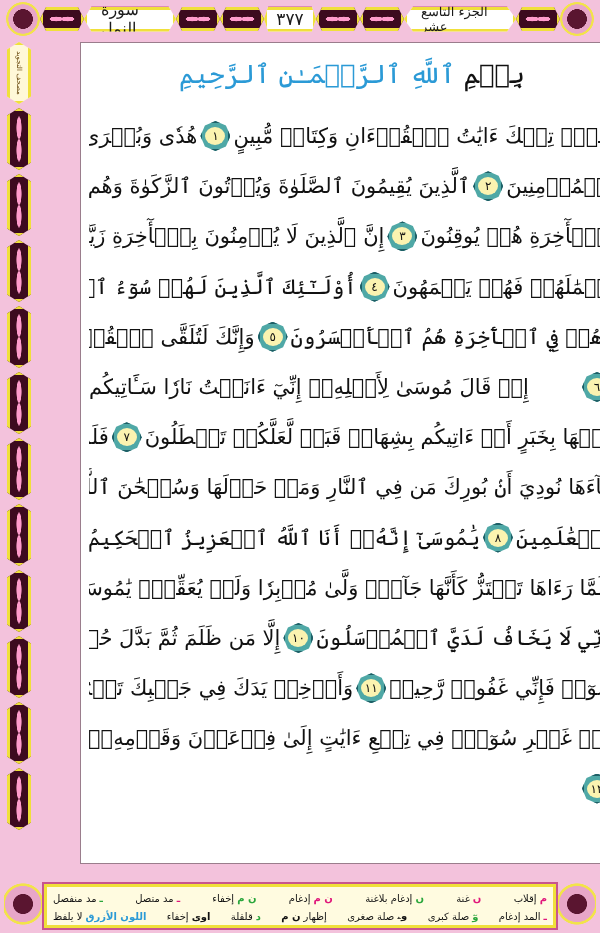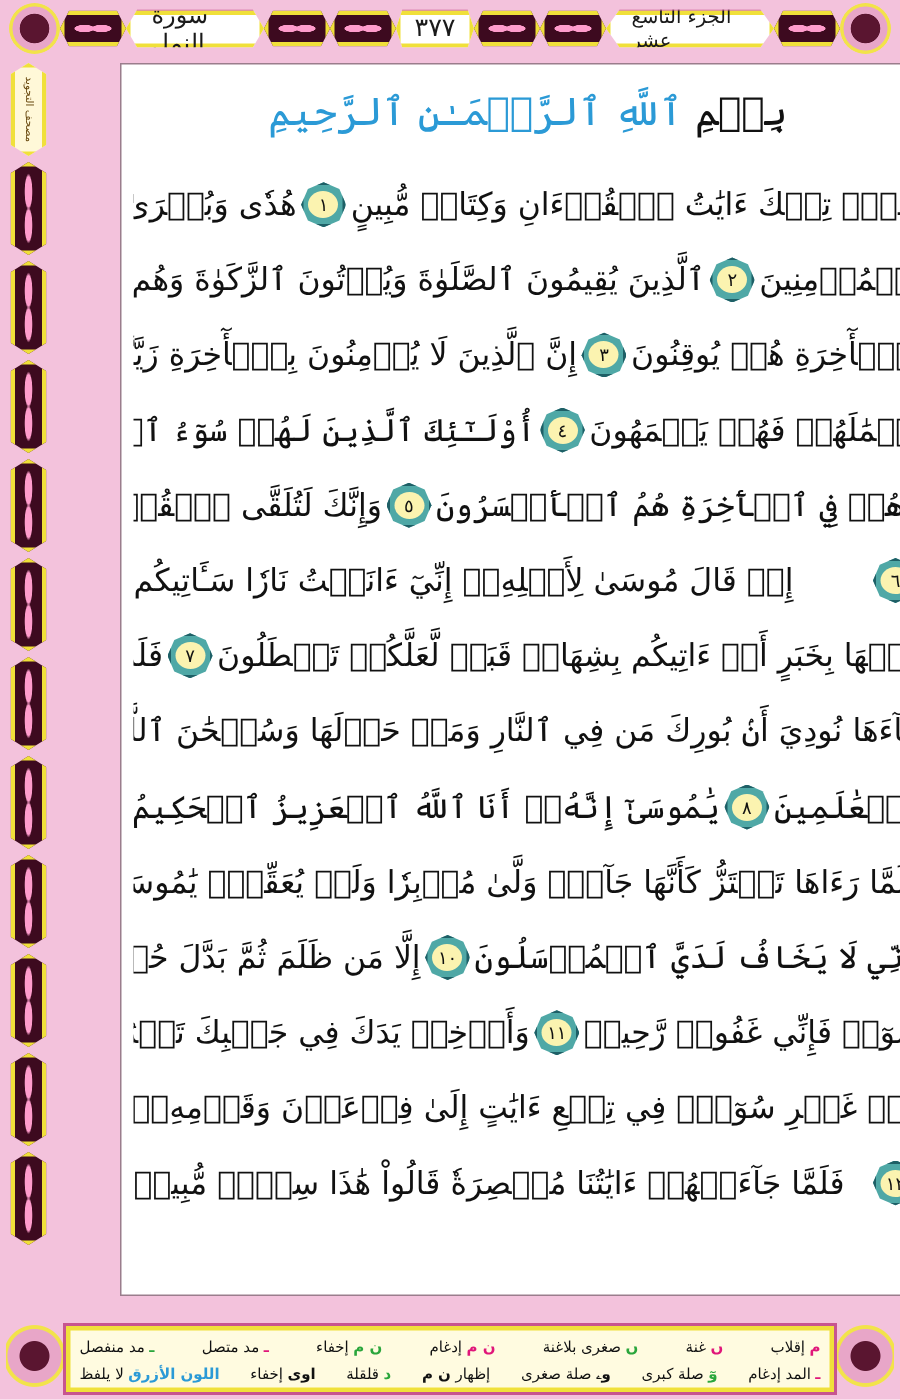--- a/index.html
+++ b/index.html
@@ -260,42 +260,41 @@
     </div>
 
     <div class="line">
       <span class="seg">مِنۡ غَيۡرِ سُوٓءٖۖ فِي تِسۡعِ ءَايَٰتٍ إِلَىٰ فِرۡعَوۡنَ وَقَوۡمِهِۦٓۚ إِنَّهُمۡ كَانُواْ قَوۡمٗا فَٰسِقِينَ</span>
     </div>
 
     <div class="line">
       <span class="ayah">
           <span>١٢</span>
         </span>
-      <span class="seg">فَلَمَّا جَآءَتۡهُمۡ ءَايَٰتُنَا مُبۡصِرَةٗ قَالُواْ هَٰذَا سِحۡرٞ مُّبِينٞ</span>
 
     </div>
   </div>
 </div>
 
 <div class="bottom-corner l"></div>
 <div class="bottom-corner r"></div>
 
 <div class="legend">
   <div class="legend-row">
     <span class="lg-item">
         <span class="sw" style="color:#e0167a">م</span>
         <span>إقلاب</span>
       </span>
     <span class="lg-item">
         <span class="sw" style="color:#e0167a">ں</span>
         <span>غنة</span>
       </span>
     <span class="lg-item">
         <span class="sw" style="color:#2aa63c">ں</span>
-        <span>صغرى بلاغنة</span>
+        <span>إدغام بلاغنة</span>
       </span>
     <span class="lg-item">
         <span class="sw" style="color:#e0167a">ن م</span>
         <span>إدغام</span>
       </span>
     <span class="lg-item">
         <span class="sw" style="color:#2aa63c">ن م</span>
         <span>إخفاء</span>
       </span>
     <span class="lg-item">

